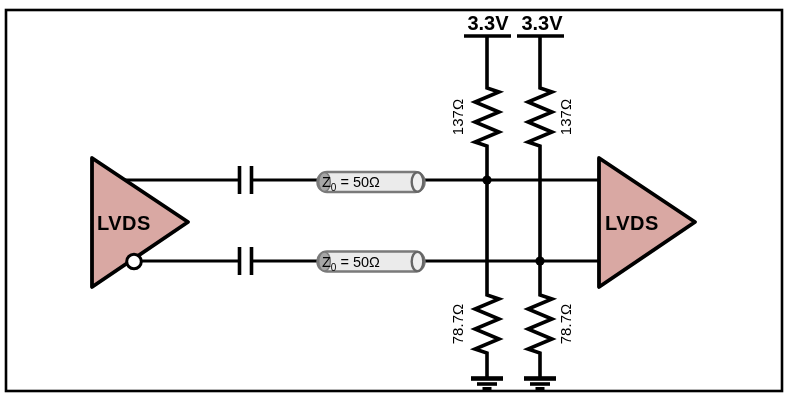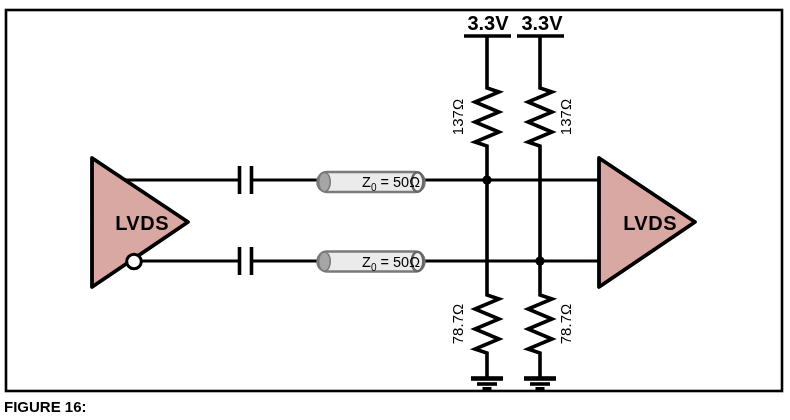--- a/index.html
+++ b/index.html
@@ -14,26 +14,26 @@
   .txt{position:absolute;color:#000;white-space:nowrap;}
   .supply{
     width:60px;text-align:center;
     font-size:20px;font-weight:bold;line-height:1.1;
   }
   .rlabel{
     width:64px;height:18px;line-height:18px;text-align:center;
     font-size:15px;transform:rotate(-90deg);
   }
   .buf-label{
-    width:72px;text-align:right;
+    width:72px;text-align:left;
     font-size:20px;font-weight:bold;line-height:1;
     letter-spacing:0.5px;
   }
   .tline-label{
-    width:98px;text-align:right;font-size:14.5px;line-height:16px;
+    width:98px;text-align:left;font-size:14.5px;line-height:16px;
   }
   .tline-label sub{font-size:10px;}
   .caption{
     left:4px;top:398px;width:780px;height:20px;
     font-size:15px;font-weight:bold;
   }
   .caption .cap-title{position:absolute;left:133px;top:0;}
 </style>
 </head>
 <body>
@@ -106,16 +106,15 @@
     <span>Z</span><sub>0</sub><span> = 50Ω</span>
   </div>
   <div class="txt tline-label" style="left:322px;top:254px;">
     <span>Z</span><sub>0</sub><span> = 50Ω</span>
   </div>
 
   <div class="txt buf-label" style="left:97px;top:213px;">LVDS</div>
   <div class="txt buf-label" style="left:605px;top:213px;">LVDS</div>
 
   <div class="txt caption">
-    <span class="cap-label">FIGURE 16:</span>
   </div>
 
 </div>
 
 </body></html>

